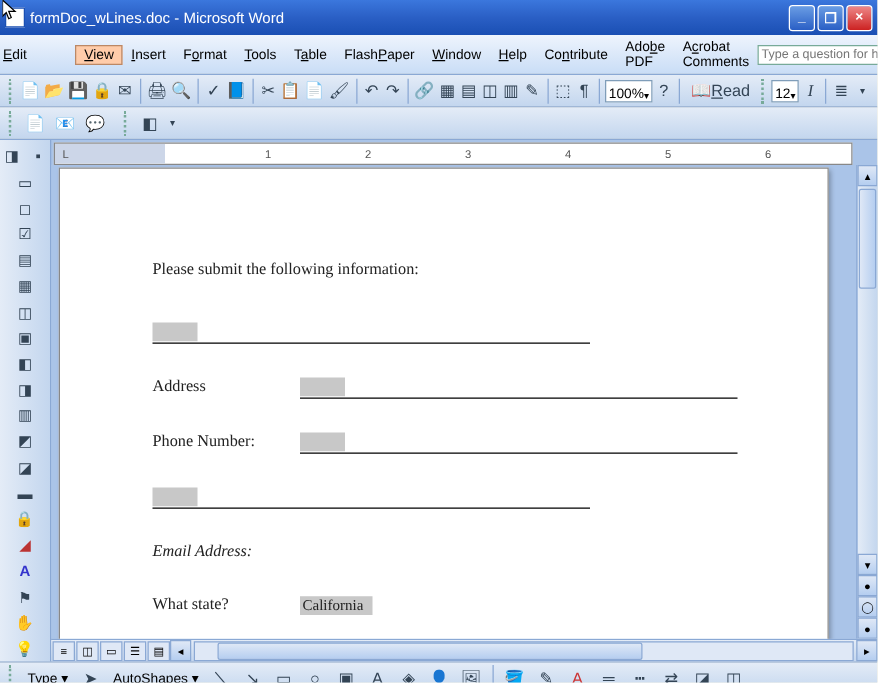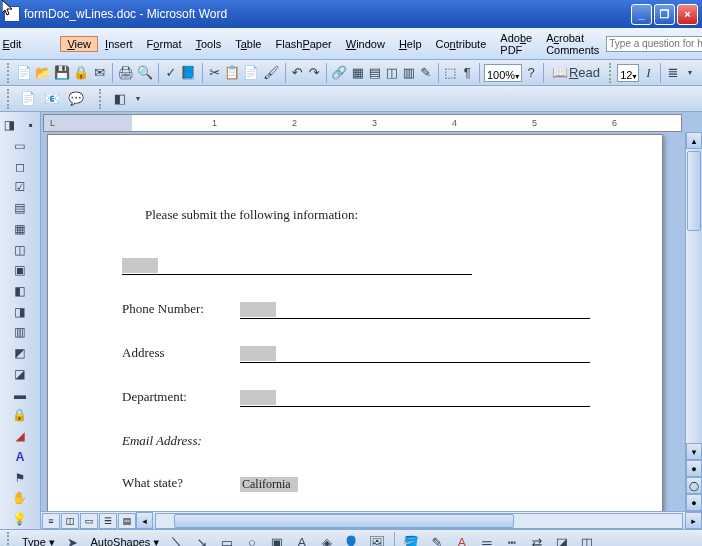--- a/index.html
+++ b/index.html
@@ -41,21 +41,21 @@
 
 
 .doc-area { flex: 1; display: flex; flex-direction: column; }
 .hruler { height: 18px; background: #fff; border: 1px solid #888; margin: 2px 20px 0 2px; position: relative; font-size: 9px; color: #555; overflow: hidden; }
 .hruler .shade { position: absolute; left: 0; top: 0; bottom: 0; width: 88px; background: #ccd6e8; }
 .hruler .tick { position: absolute; top: 3px; font-size: 9px; }
 
 .scroll-zone { flex: 1; background: #aac4e8; position: relative; overflow: hidden; }
 .page { position: absolute; left: 6px; top: 2px; width: 616px; height: 404px; background: #fff; border: 1px solid #888; box-shadow: 2px 2px 4px rgba(0,0,0,.3); }
 .page-content { padding: 70px 0 0 74px; font-family: 'Times New Roman', serif; font-size: 13px; color: #222; line-height: 1.5; }
-.form-intro { margin-bottom: 28px; margin-left: 23px; }
+.form-intro { margin-bottom: 28px; }
 .form-row { display: flex; align-items: flex-end; margin-bottom: 22px; height: 22px; }
 .form-row.tight { margin-bottom: 20px; font-style: italic; }
 .form-label { width: 118px; }
 .field-wrap { position: relative; width: 350px; border-bottom: 1px solid #000; height: 18px; }
 .field-wrap.noline { border-bottom: none; }
 .grey-box { position: absolute; left: 0; bottom: 1px; width: 36px; height: 15px; background: #c8c8c8; }
 .grey-box.wide { width: 58px; display: flex; align-items: center; padding: 0 2px; font-size: 12px; }
 
 .vscroll { position: absolute; right: 0; top: 0; bottom: 0; width: 17px; background: linear-gradient(to right,#e4ecf7,#c3d6ee); border-left: 1px solid #8aa8d4; display: flex; flex-direction: column; }
 .vs-btn { height: 17px; background: linear-gradient(#dfe8f6,#b5cef0); border: 1px solid #8aa8d4; display: flex; align-items: center; justify-content: center; font-size: 9px; cursor: pointer; }
@@ -220,33 +220,32 @@
       <div class="page">
         <div class="page-content">
           <div class="form-intro">Please submit the following information:</div>
 
           <div class="form-row">
             <span class="field-wrap">
                 <span class="grey-box"></span>
               </span>
           </div>
           <div class="form-row">
+            <span class="form-label">Address</span>
+            <span class="field-wrap">
+                <span class="grey-box"></span>
+              </span>
+          </div>
+          <div class="form-row">
             <span class="form-label">Phone Number:</span>
             <span class="field-wrap">
                 <span class="grey-box"></span>
               </span>
           </div>
           <div class="form-row">
-            <span class="form-label">Address</span>
-            <span class="field-wrap">
-                <span class="grey-box"></span>
-              </span>
-          </div>
-          <div class="form-row">
-            <span class="form-label">Department:</span>
             <span class="field-wrap">
                 <span class="grey-box"></span>
               </span>
           </div>
           <div class="form-row tight">
             <span class="form-label">Email Address:</span>
           </div>
           <div class="form-row">
             <span class="form-label">What state?</span>
             <span class="field-wrap noline">

